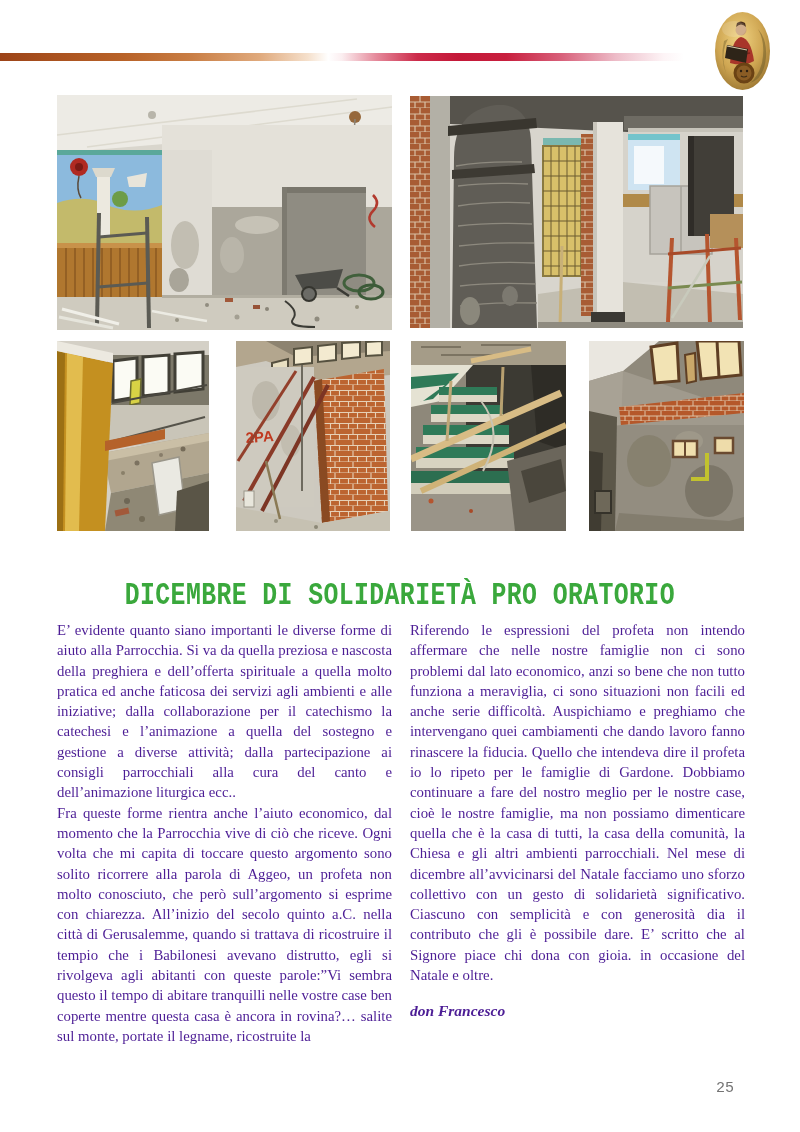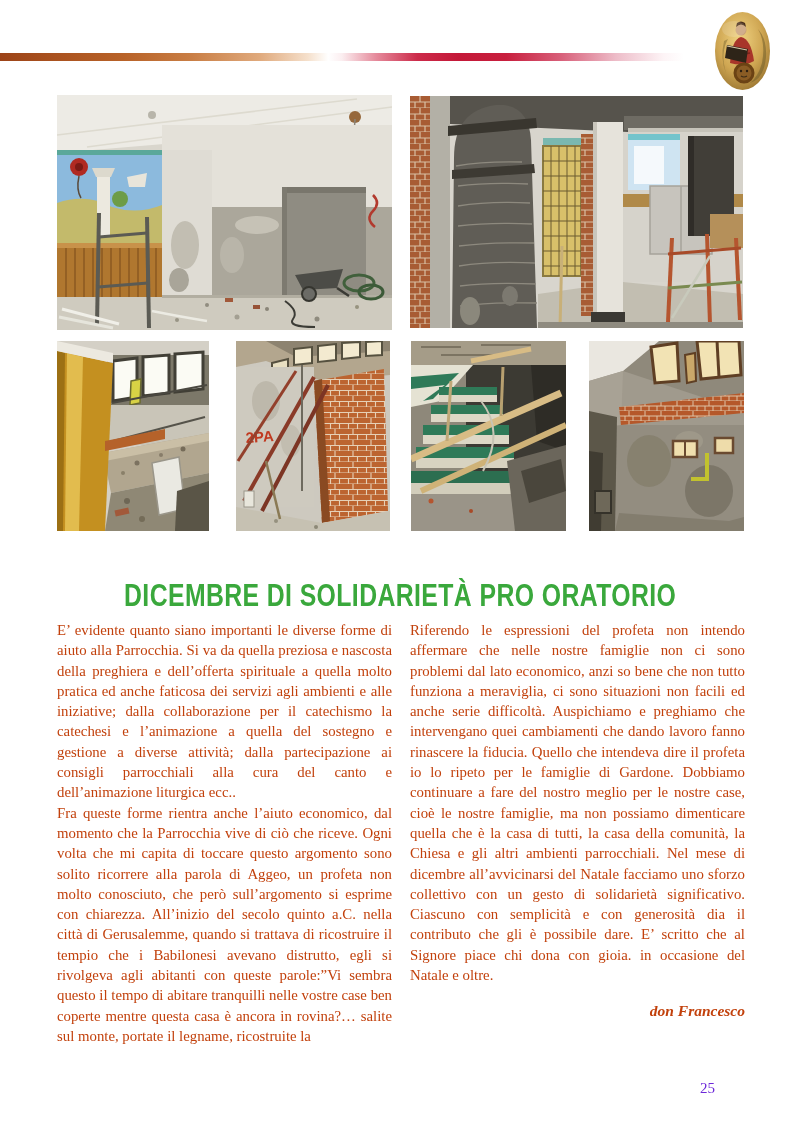--- a/index.html
+++ b/index.html
@@ -23,42 +23,42 @@
   figure.ph svg{display:block;width:100%;height:100%;}
   .p1{left:57px;top:95px;width:335px;height:235px;}
   .p2{left:410px;top:96px;width:333px;height:232px;}
   .p3{left:57px;top:341px;width:152px;height:190px;}
   .p4{left:236px;top:341px;width:154px;height:190px;}
   .p5{left:411px;top:341px;width:155px;height:190px;}
   .p6{left:589px;top:341px;width:155px;height:190px;}
   
   h1.title{
     position:absolute;left:0;top:577px;width:800px;margin:0;
-    text-align:center;font-family:Liberation Sans, sans-serif;
+    text-align:center;font-family:Liberation Mono, monospace;
   }
   h1.title span{
     display:inline-block;transform:scaleX(0.8);transform-origin:center;
     font-size:31px;font-weight:700;letter-spacing:0.5px;color:#3aa83c;
     white-space:nowrap;
   }
   
   .col{
     position:absolute;top:620px;width:335px;
-    font-size:14.8px;line-height:20.3px;color:#c2410c;
+    font-size:14.8px;line-height:20.3px;color:#4c1d95;
   }
   .colL{left:57px;}
   .colR{left:410px;}
   .col p{margin:0;text-align:justify;}
   .col p.sig{
-    text-align:right;font-weight:bold;font-style:italic;
+    text-align:left;font-weight:bold;font-style:italic;
     font-size:15.5px;margin-top:16px;
   }
   .pagenum{
-    position:absolute;left:700px;top:1080px;width:50px;text-align:left;
-    font-size:15px;color:#6d28d9;
+    position:absolute;left:700px;top:1080px;width:50px;text-align:center;
+    font-size:15px;color:#737373;font-family:Liberation Mono, monospace;
   }
 </style>
 </head>
 <body>
 
 <div class="page">
 
   <div class="rule"></div>
 
   <div class="emblem">

